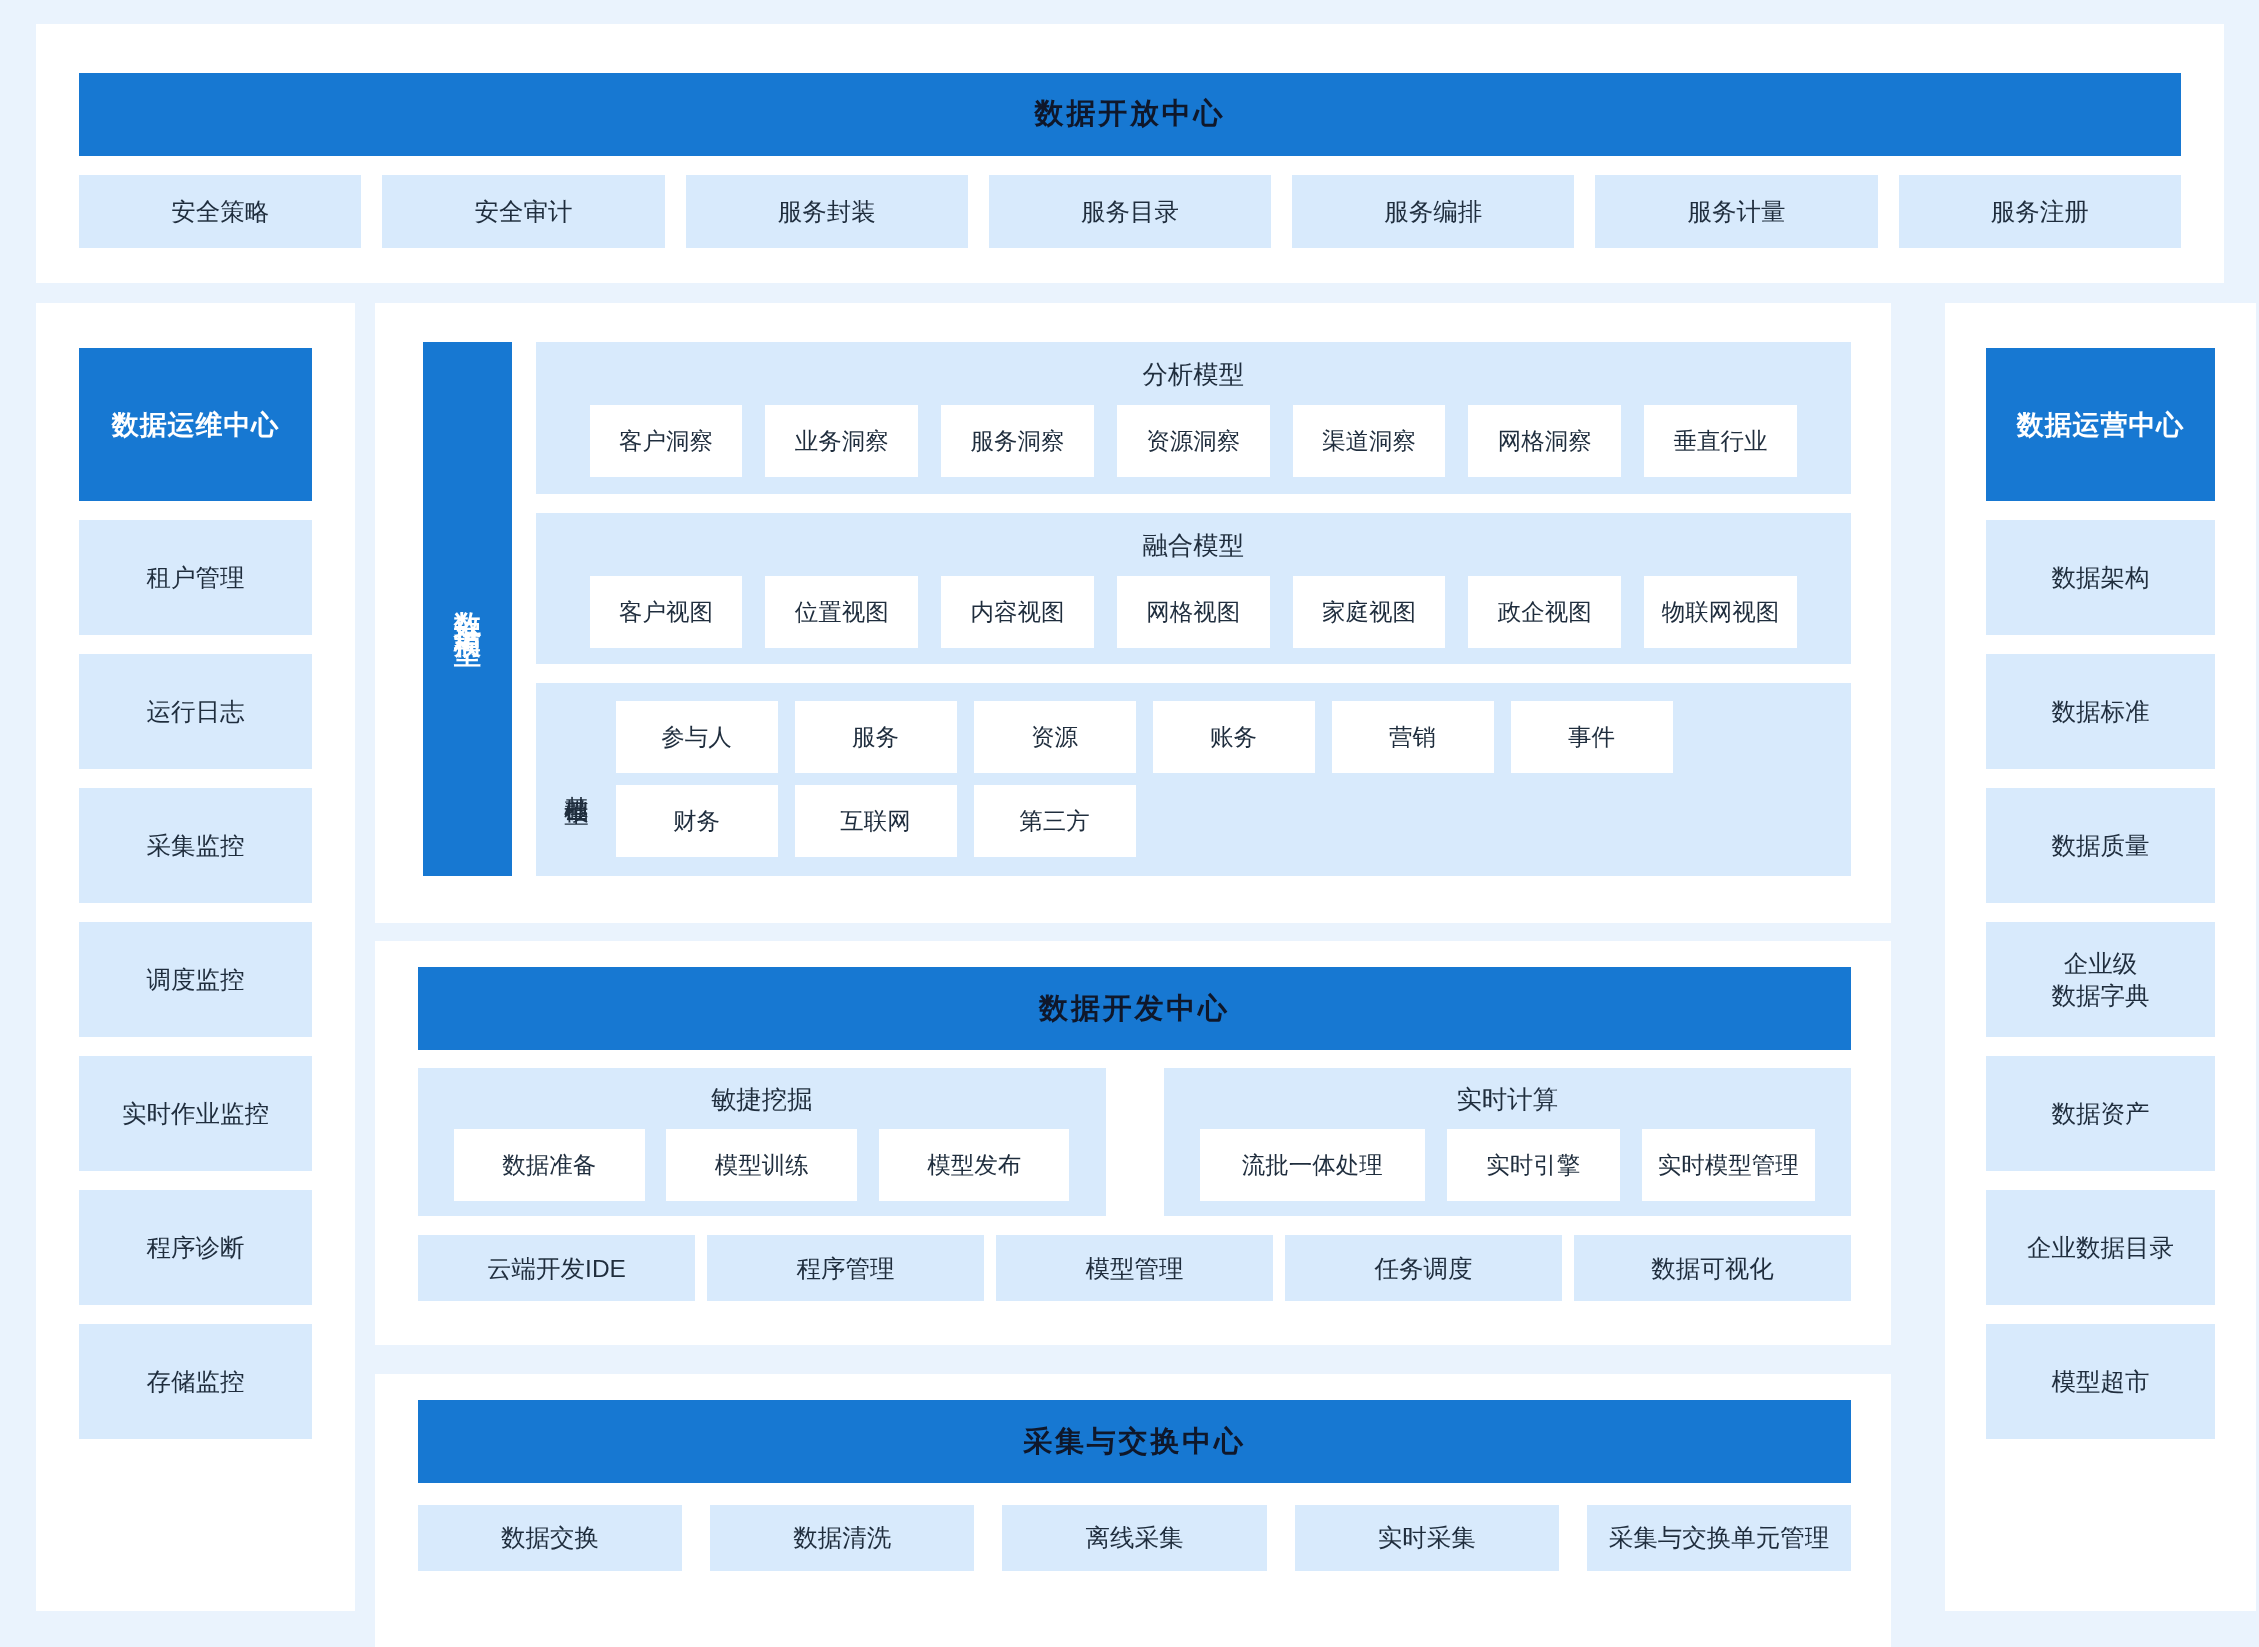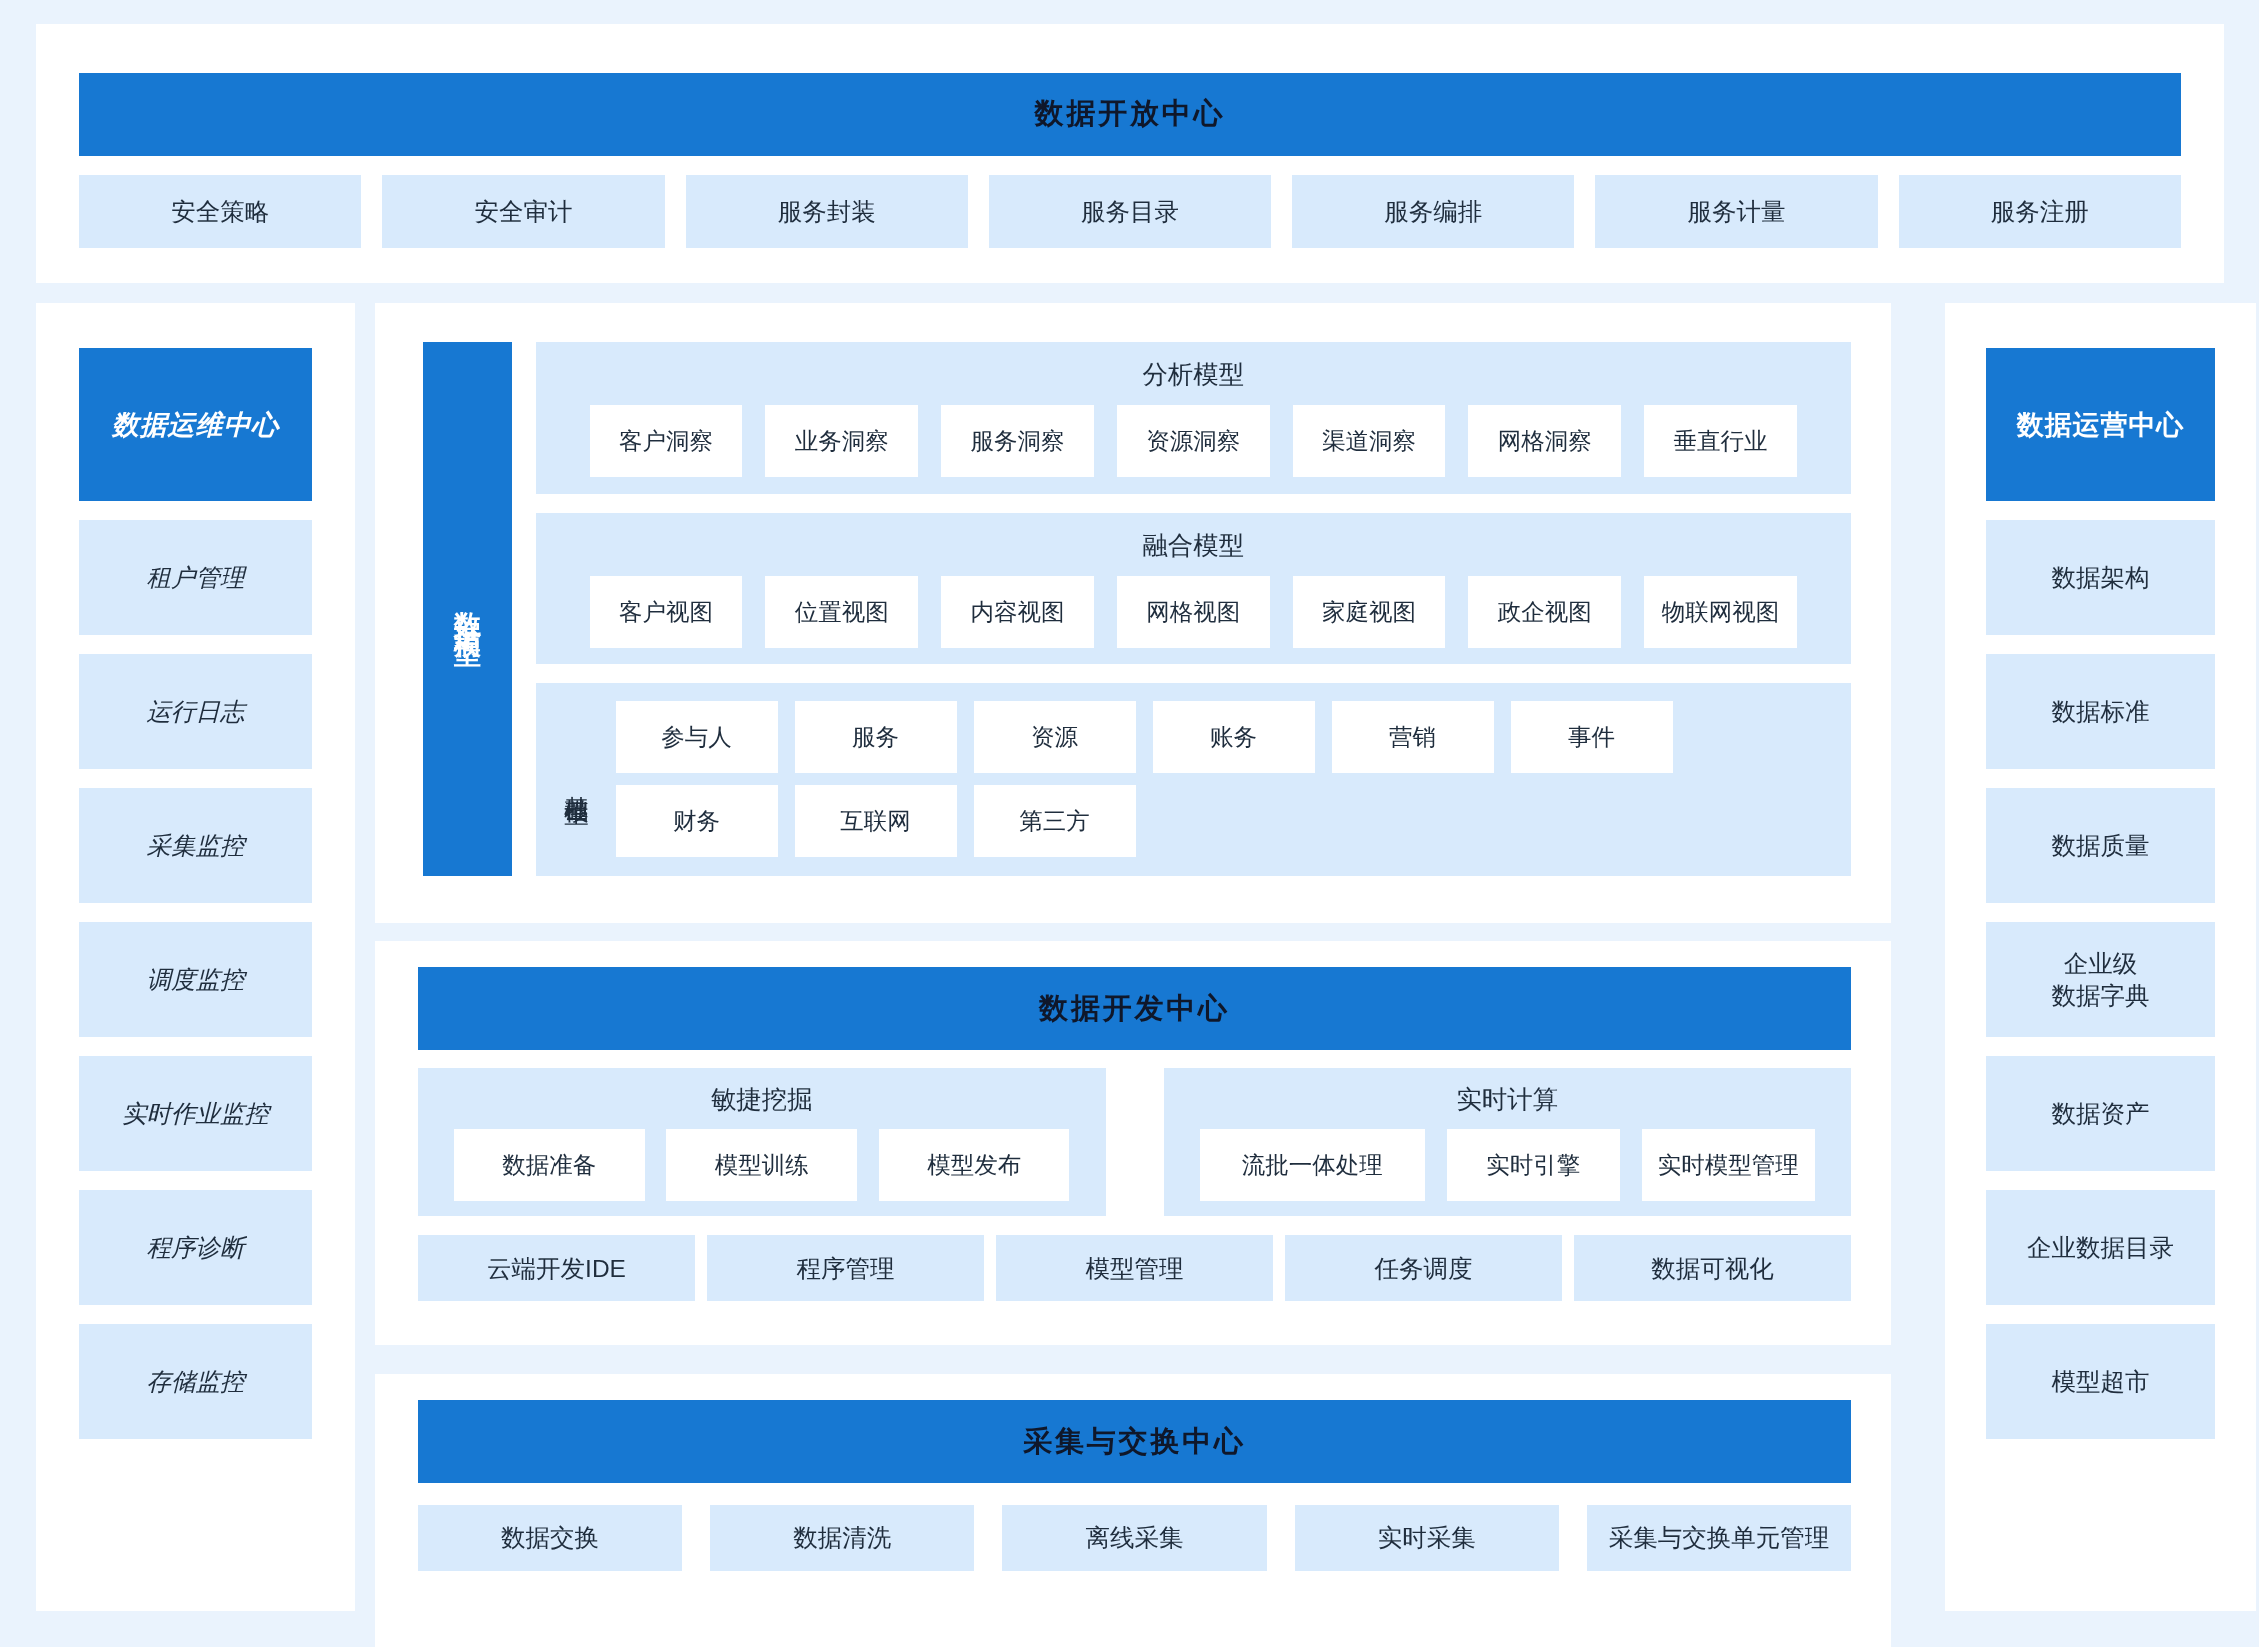--- a/index.html
+++ b/index.html
@@ -25,21 +25,21 @@
     display:flex; align-items:center; justify-content:center;
     font-size:23.5px; text-align:center;
   }
 
   
   #top-panel { left:36px; top:23.5px; width:2188px; height:259px; padding:49px 43px 34px; }
   #top-items { margin-top:19px; display:flex; gap:21px; }
   #top-items .tile { flex:1; height:73px; }
 
   
-  #left-panel  { left:36px;   top:303px; width:319px; height:1308px; padding:45px 43px 0;font-style:italic; }
+  #left-panel  { left:36px;   top:303px; width:319px; height:1308px; padding:45px 43px 0; }
   #right-panel { left:1913px; top:303px; width:311px; height:1308px; padding:45px 41px 0;margin-left:32px; }
   .side-head {
     height:153px; background:#1778d2; color:#ffffff; margin-bottom:19px;
     display:flex; align-items:center; justify-content:center;
     font-size:27px; font-weight:bold; letter-spacing:0.9px;
   }
   .side-item {
     height:115px; margin-bottom:19px; font-size:24.5px;
     white-space:pre-line; line-height:1.3;
   }

